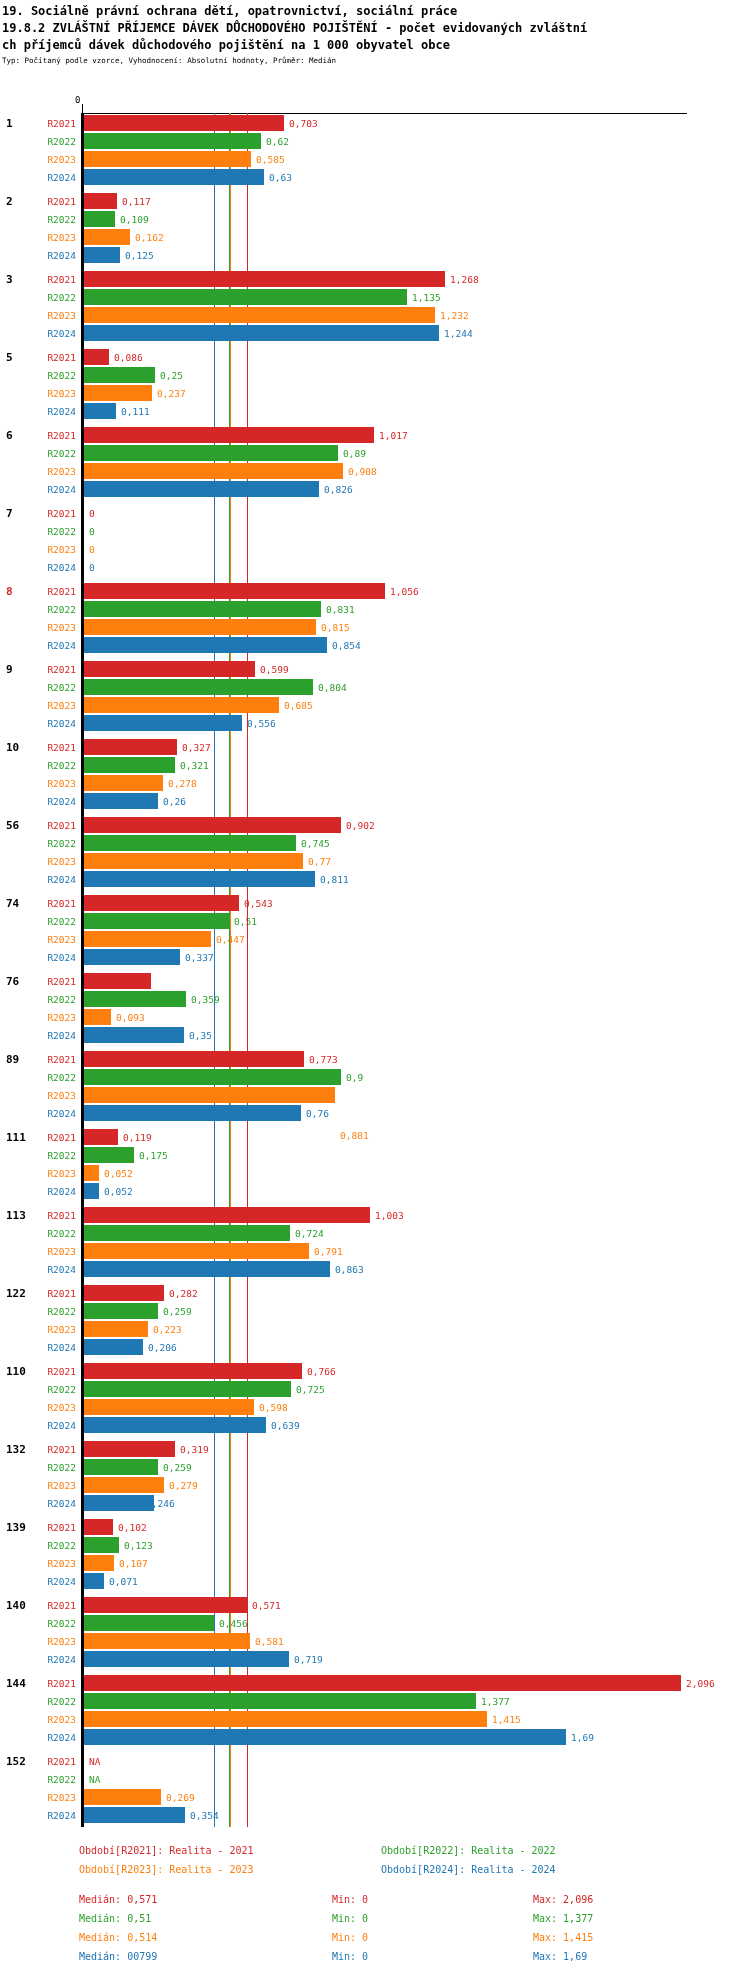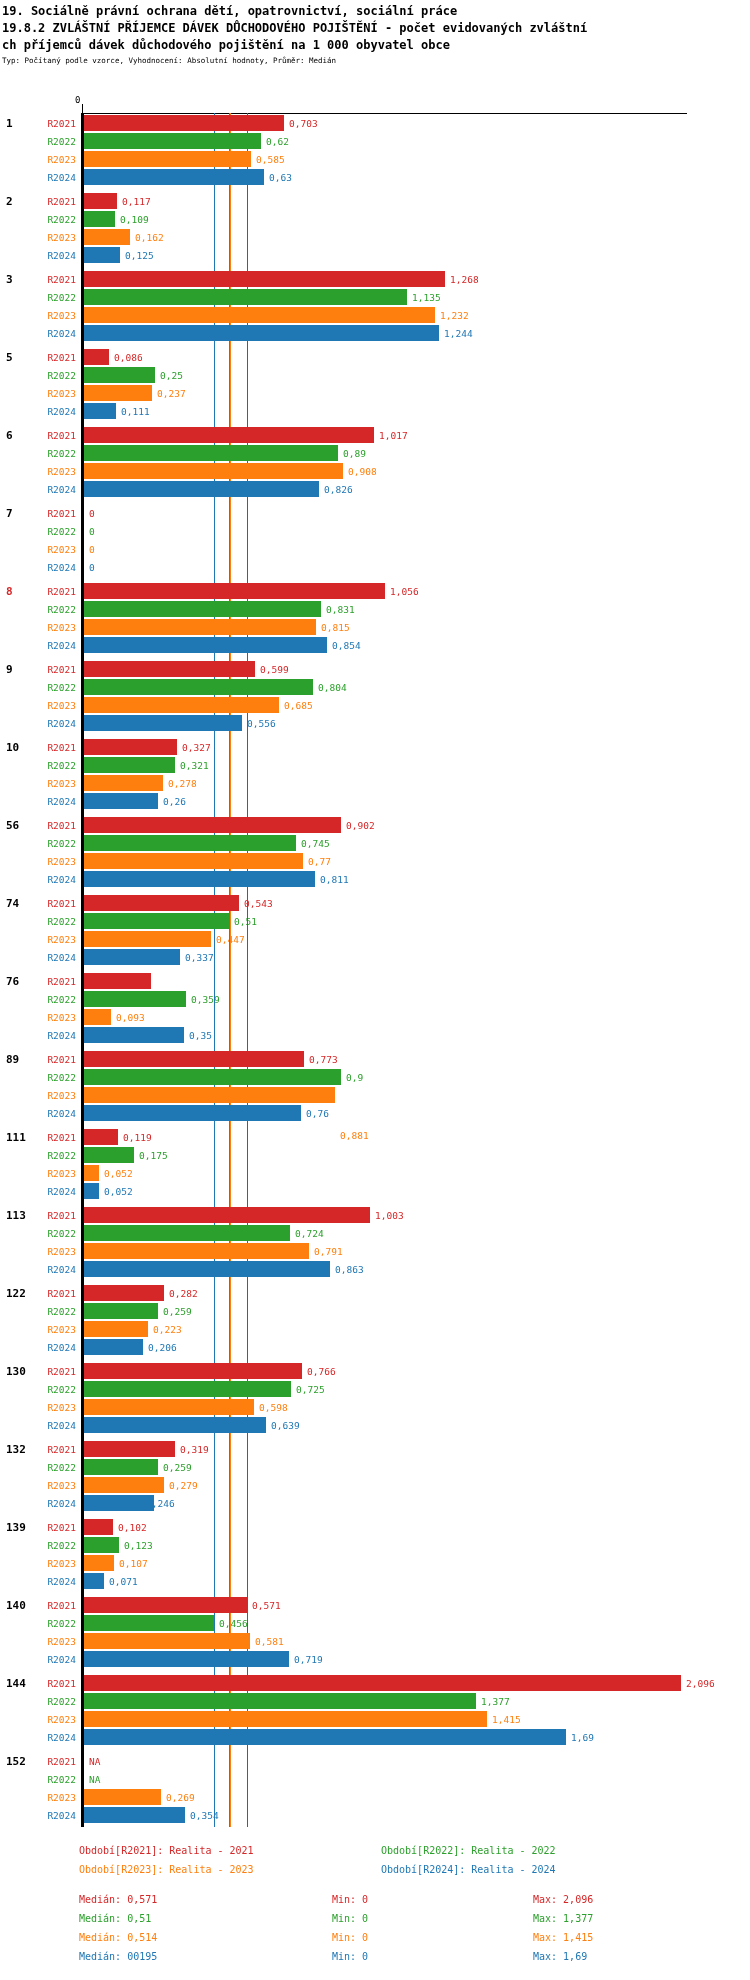--- a/index.html
+++ b/index.html
@@ -233,21 +233,21 @@
     <div class="abs vlabel" style="left: 169px; top: 1288px; color: rgb(214, 39, 40);">0,282</div>
     <div class="abs slabel" style="left: 40px; top: 1306px; width: 36px; color: rgb(44, 160, 44);">R2022</div>
     <div class="abs bar" style="left: 84px; top: 1303px; width: 74px; height: 16px; background: rgb(44, 160, 44);"></div>
     <div class="abs vlabel" style="left: 163px; top: 1306px; color: rgb(44, 160, 44);">0,259</div>
     <div class="abs slabel" style="left: 40px; top: 1324px; width: 36px; color: rgb(255, 127, 14);">R2023</div>
     <div class="abs bar" style="left: 84px; top: 1321px; width: 64px; height: 16px; background: rgb(255, 127, 14);"></div>
     <div class="abs vlabel" style="left: 153px; top: 1324px; color: rgb(255, 127, 14);">0,223</div>
     <div class="abs slabel" style="left: 40px; top: 1342px; width: 36px; color: rgb(31, 119, 180);">R2024</div>
     <div class="abs bar" style="left: 84px; top: 1339px; width: 59px; height: 16px; background: rgb(31, 119, 180);"></div>
     <div class="abs vlabel" style="left: 148px; top: 1342px; color: rgb(31, 119, 180);">0,206</div>
-    <div class="abs glabel" style="left: 6px; top: 1365px;">130</div>
+    <div class="abs glabel" style="left: 6px; top: 1365px;">110</div>
     <div class="abs slabel" style="left: 40px; top: 1366px; width: 36px; color: rgb(214, 39, 40);">R2021</div>
     <div class="abs bar" style="left: 84px; top: 1363px; width: 218px; height: 16px; background: rgb(214, 39, 40);"></div>
     <div class="abs vlabel" style="left: 307px; top: 1366px; color: rgb(214, 39, 40); text-align: right;">0,766</div>
     <div class="abs slabel" style="left: 40px; top: 1384px; width: 36px; color: rgb(44, 160, 44);">R2022</div>
     <div class="abs bar" style="left: 84px; top: 1381px; width: 207px; height: 16px; background: rgb(44, 160, 44);"></div>
     <div class="abs vlabel" style="left: 296px; top: 1384px; color: rgb(44, 160, 44);">0,725</div>
     <div class="abs slabel" style="left: 40px; top: 1402px; width: 36px; color: rgb(255, 127, 14);">R2023</div>
     <div class="abs bar" style="left: 84px; top: 1399px; width: 170px; height: 16px; background: rgb(255, 127, 14);"></div>
     <div class="abs vlabel" style="left: 259px; top: 1402px; color: rgb(255, 127, 14);">0,598</div>
     <div class="abs slabel" style="left: 40px; top: 1420px; width: 36px; color: rgb(31, 119, 180);">R2024</div>
@@ -325,15 +325,15 @@
 
 <div class="abs stat" style="left: 79px; top: 1894px; color: rgb(214, 39, 40);">Medián: 0,571</div>
 <div class="abs stat" style="left: 332px; top: 1894px; color: rgb(214, 39, 40);">Min: 0</div>
 <div class="abs stat" style="left: 533px; top: 1894px; color: rgb(214, 39, 40);">Max: 2,096</div>
 <div class="abs stat" style="left: 79px; top: 1913px; color: rgb(44, 160, 44);">Medián: 0,51</div>
 <div class="abs stat" style="left: 332px; top: 1913px; color: rgb(44, 160, 44);">Min: 0</div>
 <div class="abs stat" style="left: 533px; top: 1913px; color: rgb(44, 160, 44);">Max: 1,377</div>
 <div class="abs stat" style="left: 79px; top: 1932px; color: rgb(255, 127, 14);">Medián: 0,514</div>
 <div class="abs stat" style="left: 332px; top: 1932px; color: rgb(255, 127, 14);">Min: 0</div>
 <div class="abs stat" style="left: 533px; top: 1932px; color: rgb(255, 127, 14);">Max: 1,415</div>
-<div class="abs stat" style="left: 79px; top: 1951px; color: rgb(31, 119, 180);">Medián: 00195</div>
+<div class="abs stat" style="left: 79px; top: 1951px; color: rgb(31, 119, 180);">Medián: 00799</div>
 <div class="abs stat" style="left: 332px; top: 1951px; color: rgb(31, 119, 180);">Min: 0</div>
 <div class="abs stat" style="left: 533px; top: 1951px; color: rgb(31, 119, 180);">Max: 1,69</div>
 
 </body></html>

